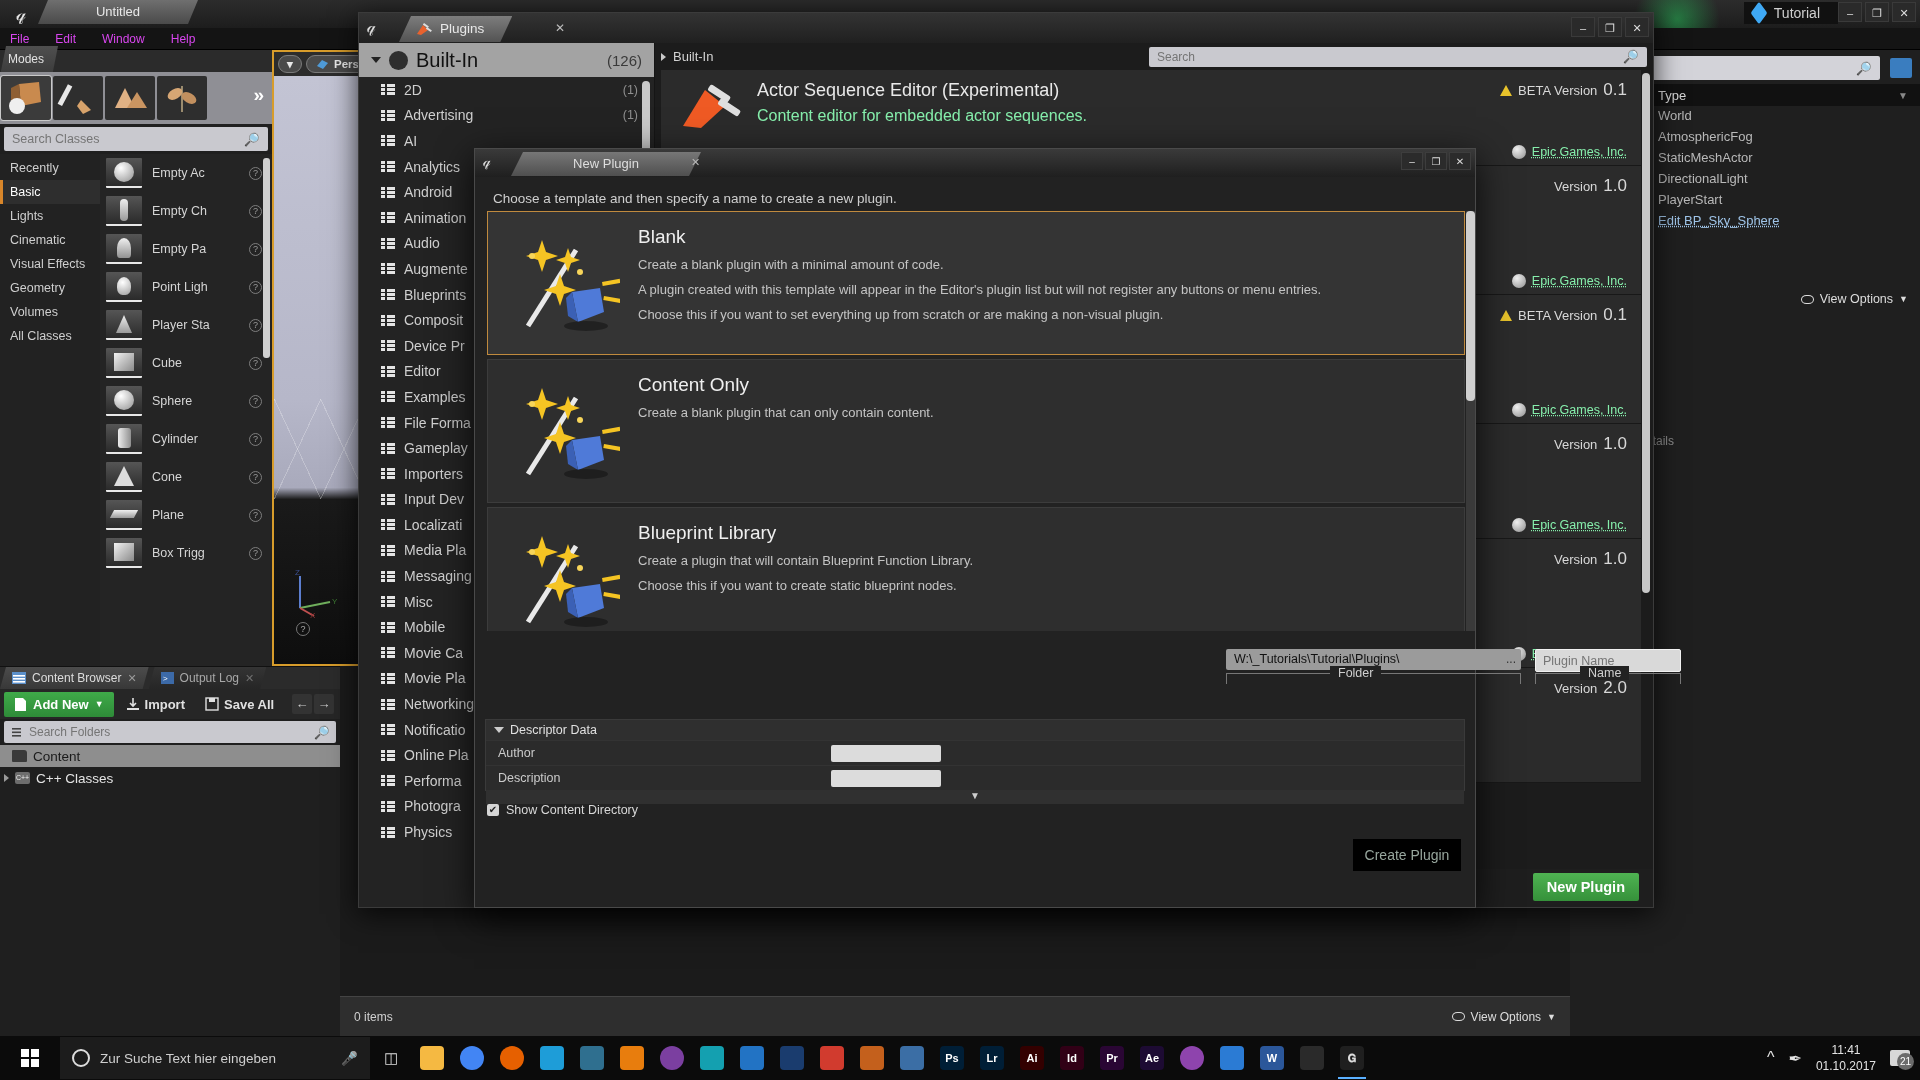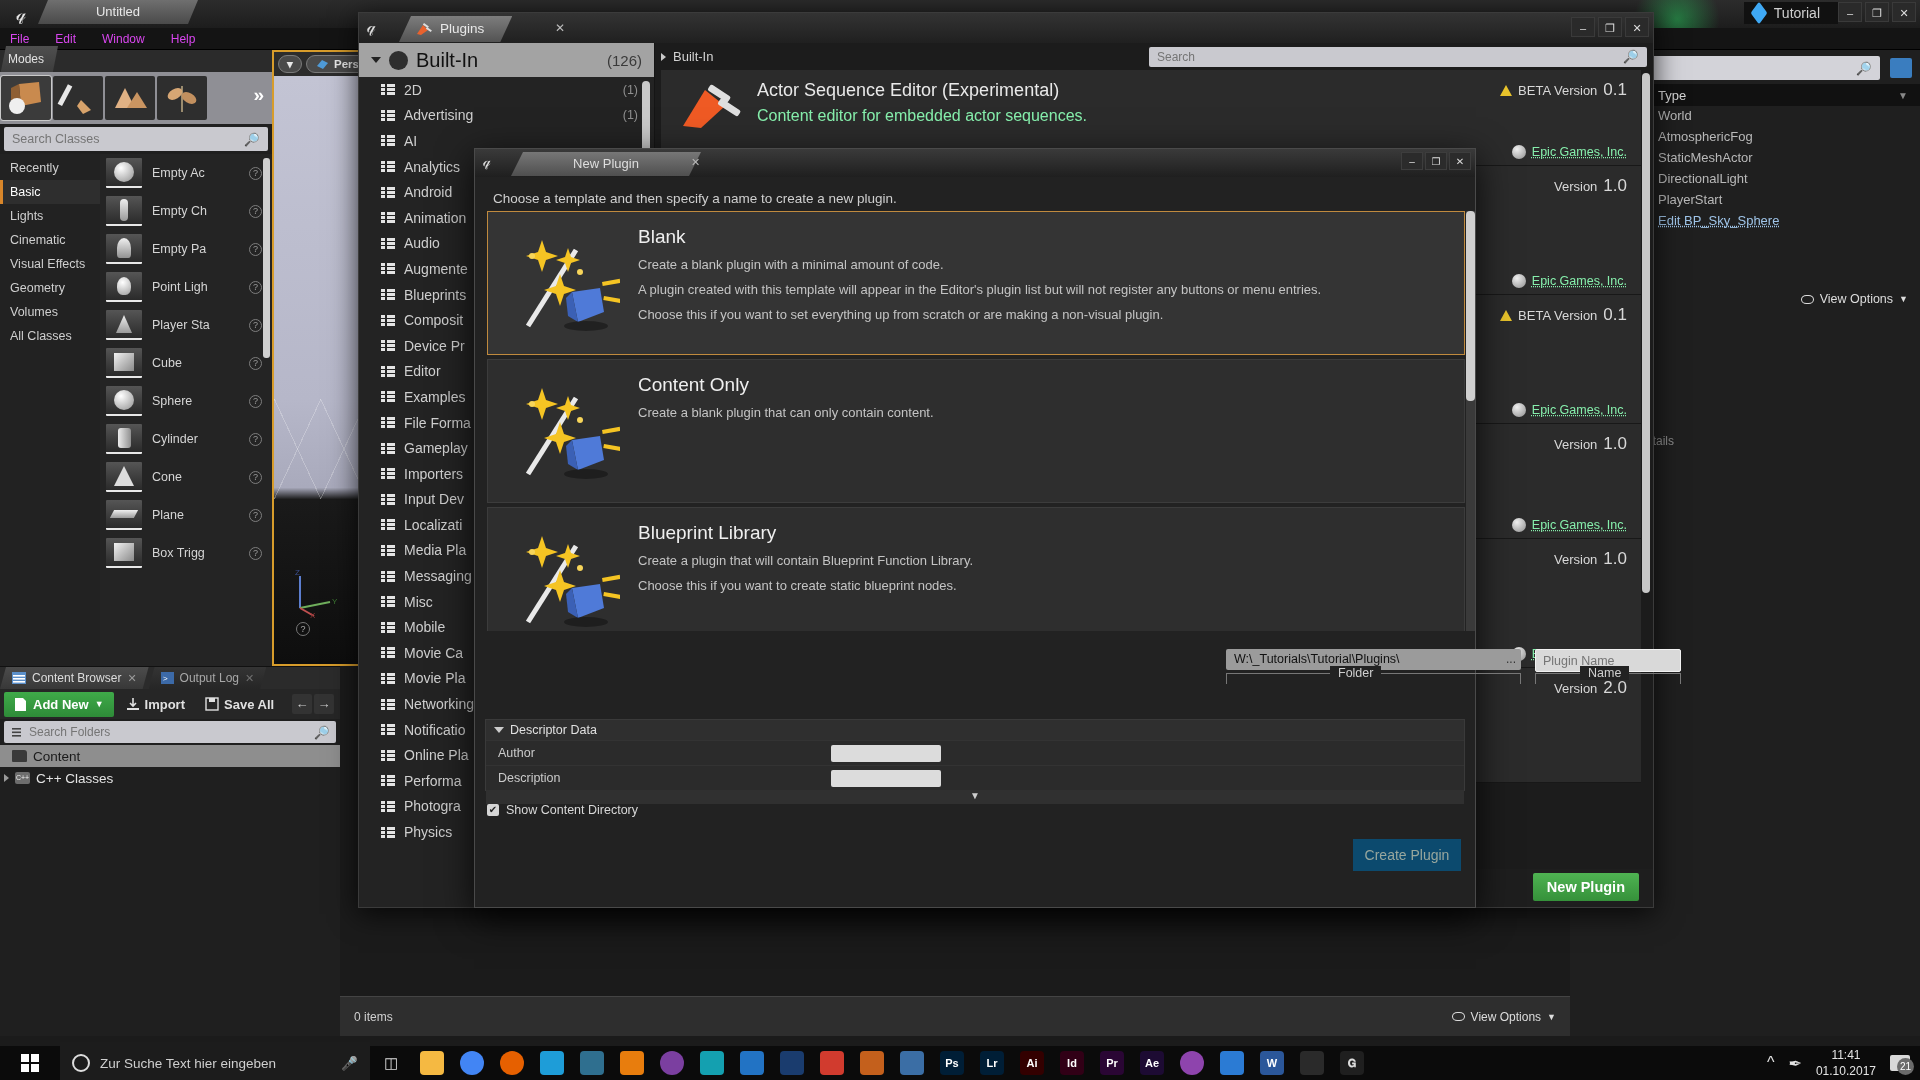--- a/index.html
+++ b/index.html
@@ -181,25 +181,25 @@
   .brace-lab { position:absolute; top:17px; background:#222; color:#cfcfcf; font-size:12.5px; padding:0 8px;}
   .desc-box { position:absolute; left:10px; right:10px; top:570px; height:72px; background:#2b2b2b; border:1px solid #3a3a3a;}
   .desc-head { height:20px; display:flex; align-items:center; gap:6px; padding-left:8px; color:#e0e0e0; font-size:12.5px; background:#2f2f2f;}
   .dh-tri { width:0;height:0;border-top:6px solid #ccc;border-left:5px solid transparent;border-right:5px solid transparent;}
   .drow { height:25px; display:flex; align-items:center; border-top:1px solid #333;}
   .drow .dlabel { width:345px; padding-left:12px; color:#cbcbcb; font-size:12.5px;}
   .drow .dinput { width:110px; height:17px; background:#dcdcdc; border-radius:2px;}
   .desc-more { height:14px; text-align:center; color:#cfcfcf; font-size:10px; background:#303030;}
   .chk-row { position:absolute; left:12px; top:654px; display:flex; align-items:center; gap:7px; color:#d8d8d8; font-size:12.5px;}
   .chk { width:12px;height:12px;background:#d5d5d5;border-radius:2px;color:#222;font-size:10px;line-height:12px;text-align:center;}
-  .create-btn { position:absolute; right:14px; top:690px; width:108px; height:32px; background:#0c4a6e;
+  .create-btn { position:absolute; right:14px; top:690px; width:108px; height:32px; background:#000000;
      color:#98a79e; font-size:14px; display:flex; align-items:center; justify-content:center;}
 
   
-  #taskbar { position:absolute; left:0; bottom:0; width:1920px; height:34px; background:#0b0b0b; display:flex; align-items:center;}
+  #taskbar { position:absolute; left:0; bottom:0; width:1920px; height:44px; background:#0b0b0b; display:flex; align-items:center;}
   .tb-start { width:60px; height:42px; display:flex; align-items:center; justify-content:center;}
   .win-logo { width:18px; height:18px; display:grid; grid-template-columns:1fr 1fr; grid-gap:2px;}
   .win-logo i { background:#fff; display:block;}
   .tb-search { width:310px; height:42px; background:#1c1c1c; display:flex; align-items:center; gap:10px; padding:0 12px;}
   .cort { width:18px;height:18px;border:2px solid #ddd;border-radius:50%;}
   .tb-search span{ color:#cfcfcf; font-size:13.5px;}
   .mic { margin-left:auto; color:#ccc; font-size:14px;}
   .tb-task { width:42px; height:42px; display:flex; align-items:center; justify-content:center; color:#ddd; font-size:15px;}
   .tb-apps { display:flex; align-items:center; height:42px; }
   .tbi { width:40px; height:42px; display:flex; align-items:center; justify-content:center; position:relative;}

